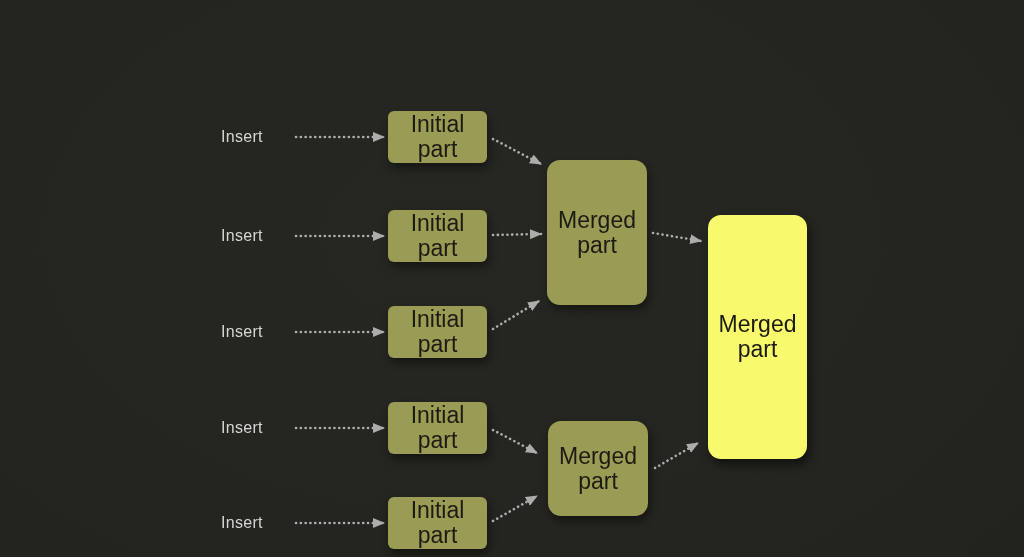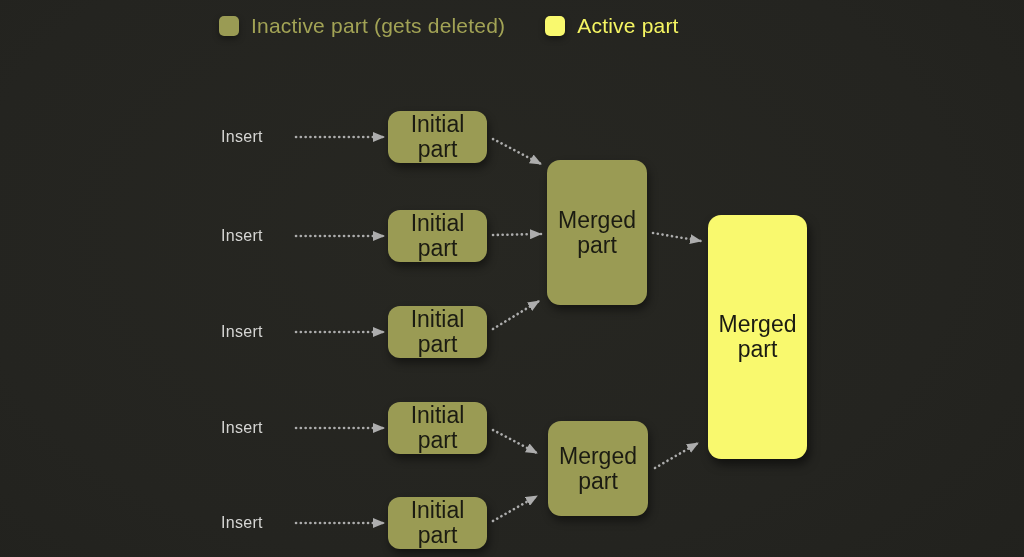--- a/index.html
+++ b/index.html
@@ -72,21 +72,21 @@
     align-items: center;
     justify-content: center;
     text-align: center;
     background: var(--inactive);
     color: var(--box-text);
     font-size: 23px;
     line-height: 25px;
     border-radius: 11px;
     box-shadow: 2px 5px 9px rgba(0,0,0,.45);
   }
-  .initial { left: 388px; width: 99px; height: 52px; border-radius: 12px; }
+  .initial { left: 388px; width: 99px; height: 52px; border-radius: 6px; }
   .initial.b1 { top: 111px; }
   .initial.b2 { top: 210px; }
   .initial.b3 { top: 306px; }
   .initial.b4 { top: 402px; }
   .initial.b5 { top: 497px; }
   .merged-top    { left: 547px; top: 160px; width: 100px; height: 145px; border-radius: 13px; }
   .merged-bottom { left: 548px; top: 421px; width: 100px; height: 95px;  border-radius: 13px; }
   .merged-final  {
     left: 708px; top: 215px; width: 99px; height: 244px;
     background: var(--active);
@@ -104,30 +104,20 @@
     stroke-dasharray: 0.1 4.7;
     fill: none;
   }
   .arrowhead { fill: var(--arrow); }
 </style>
 </head>
 <body>
 
 <div class="canvas">
 
-  <div class="legend">
-    <div class="legend-item">
-      <span class="swatch inactive"></span>
-      <span class="legend-label inactive-text">Inactive part (gets deleted)</span>
-    </div>
-    <div class="legend-item">
-      <span class="swatch active"></span>
-      <span class="legend-label active-text">Active part</span>
-    </div>
-  </div>
 
   <div class="insert-label r1">Insert</div>
   <div class="insert-label r2">Insert</div>
   <div class="insert-label r3">Insert</div>
   <div class="insert-label r4">Insert</div>
   <div class="insert-label r5">Insert</div>
 
   <div class="part-box initial b1">
     <span class="label">Initial part</span>
   </div>

